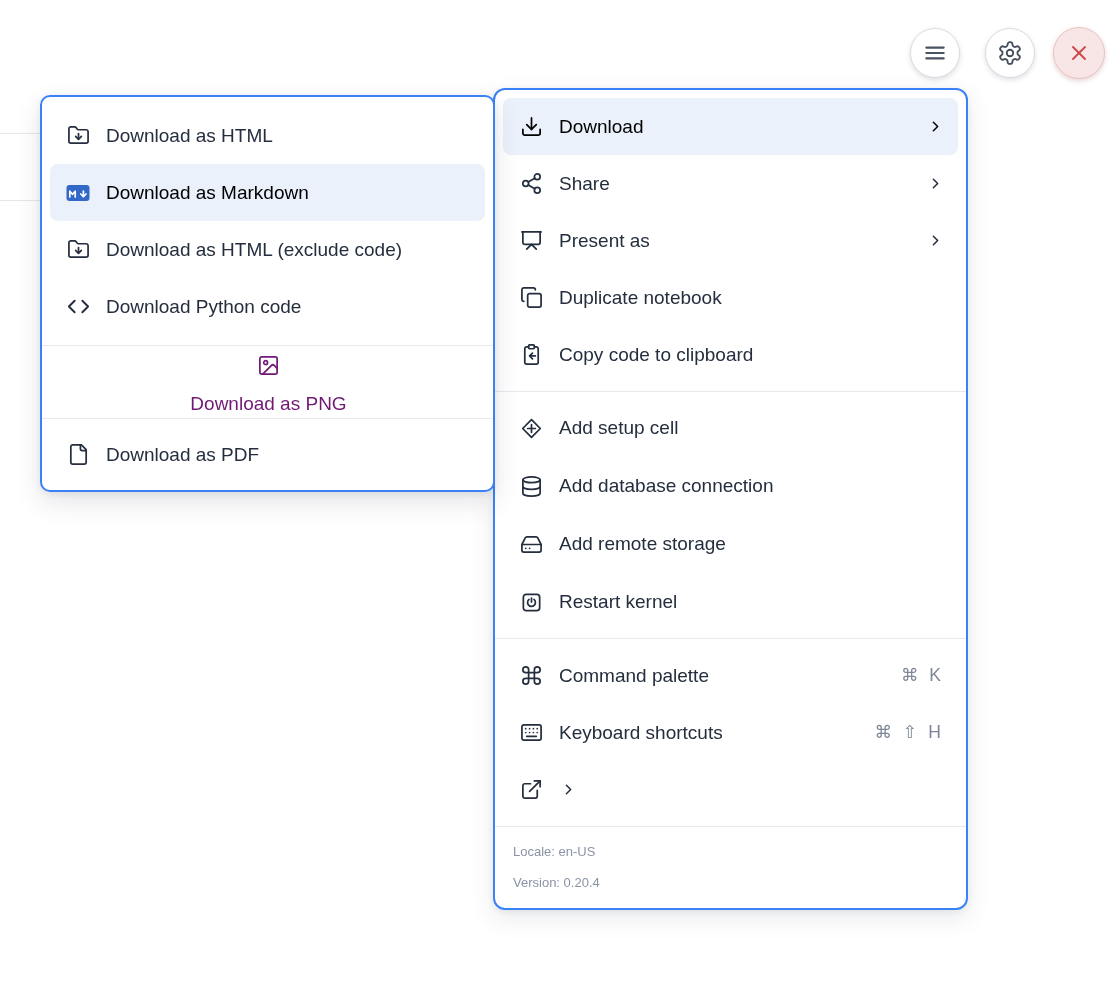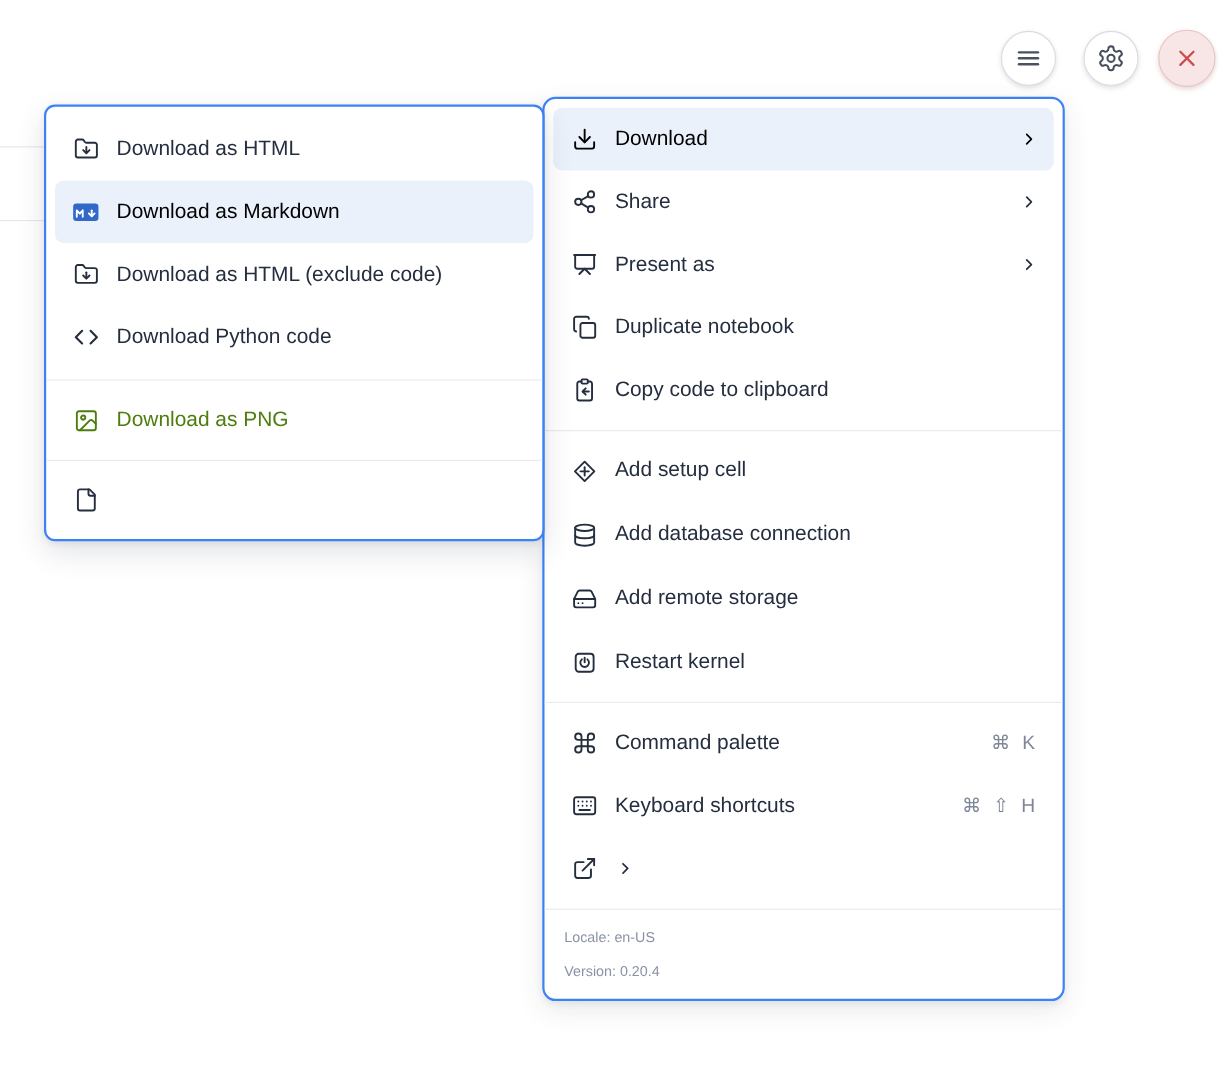--- a/index.html
+++ b/index.html
@@ -39,21 +39,21 @@
 
   .mi { display:flex; align-items:center; height:57px; padding:0 14px 0 16px;
         gap:16px; border-radius:8px; color:#242e3e; font-size:19px; cursor:pointer; }
   .sec2 .mi { height:58px; }
   .mi .ic { width:24px; height:24px; display:flex; align-items:center; justify-content:center;
             flex:0 0 24px; }
   .mi .lbl { flex:1; white-space:nowrap; overflow:hidden; }
   .mi .sc { color:#7e8797; font-size:17.5px; letter-spacing:3px; white-space:pre; }
   .mi .chev { width:18px; height:18px; display:flex; align-items:center; justify-content:center; }
   .mi.active { background:#eaf1fb; color:#000000;align-items:center; }
-  .mi.disabled { color:#4d7c0f; cursor:default; }
+  .mi.disabled { color:#701a75; cursor:default;flex-direction:column; }
 
   .menu-footer { padding:9px 12px 10px 18px; color:#8a93a5; font-size:13px; line-height:31px; }
 
   svg.stroke { fill:none; stroke:currentColor; stroke-width:1.8;
                stroke-linecap:round; stroke-linejoin:round; }
   svg.chevsvg { fill:none; stroke:currentColor; stroke-width:2.2;
                 stroke-linecap:round; stroke-linejoin:round; }
 </style>
 </head>
 <body>
@@ -338,17 +338,18 @@
     <div class="sep"></div>
 
     <div class="sec3">
       <div class="mi">
         <span class="ic">
           <svg class="stroke" width="23" height="23" viewBox="0 0 24 24">
             <path d="M15 2H6a2 2 0 0 0-2 2v16a2 2 0 0 0 2 2h12a2 2 0 0 0 2-2V7l-5-5Z"></path>
             <path d="M14 2v4a2 2 0 0 0 2 2h4"></path>
           </svg>
         </span>
+        <span class="lbl">Download as PDF</span>
       </div>
     </div>
   </div>
 
 </div>
 
 </body></html>

